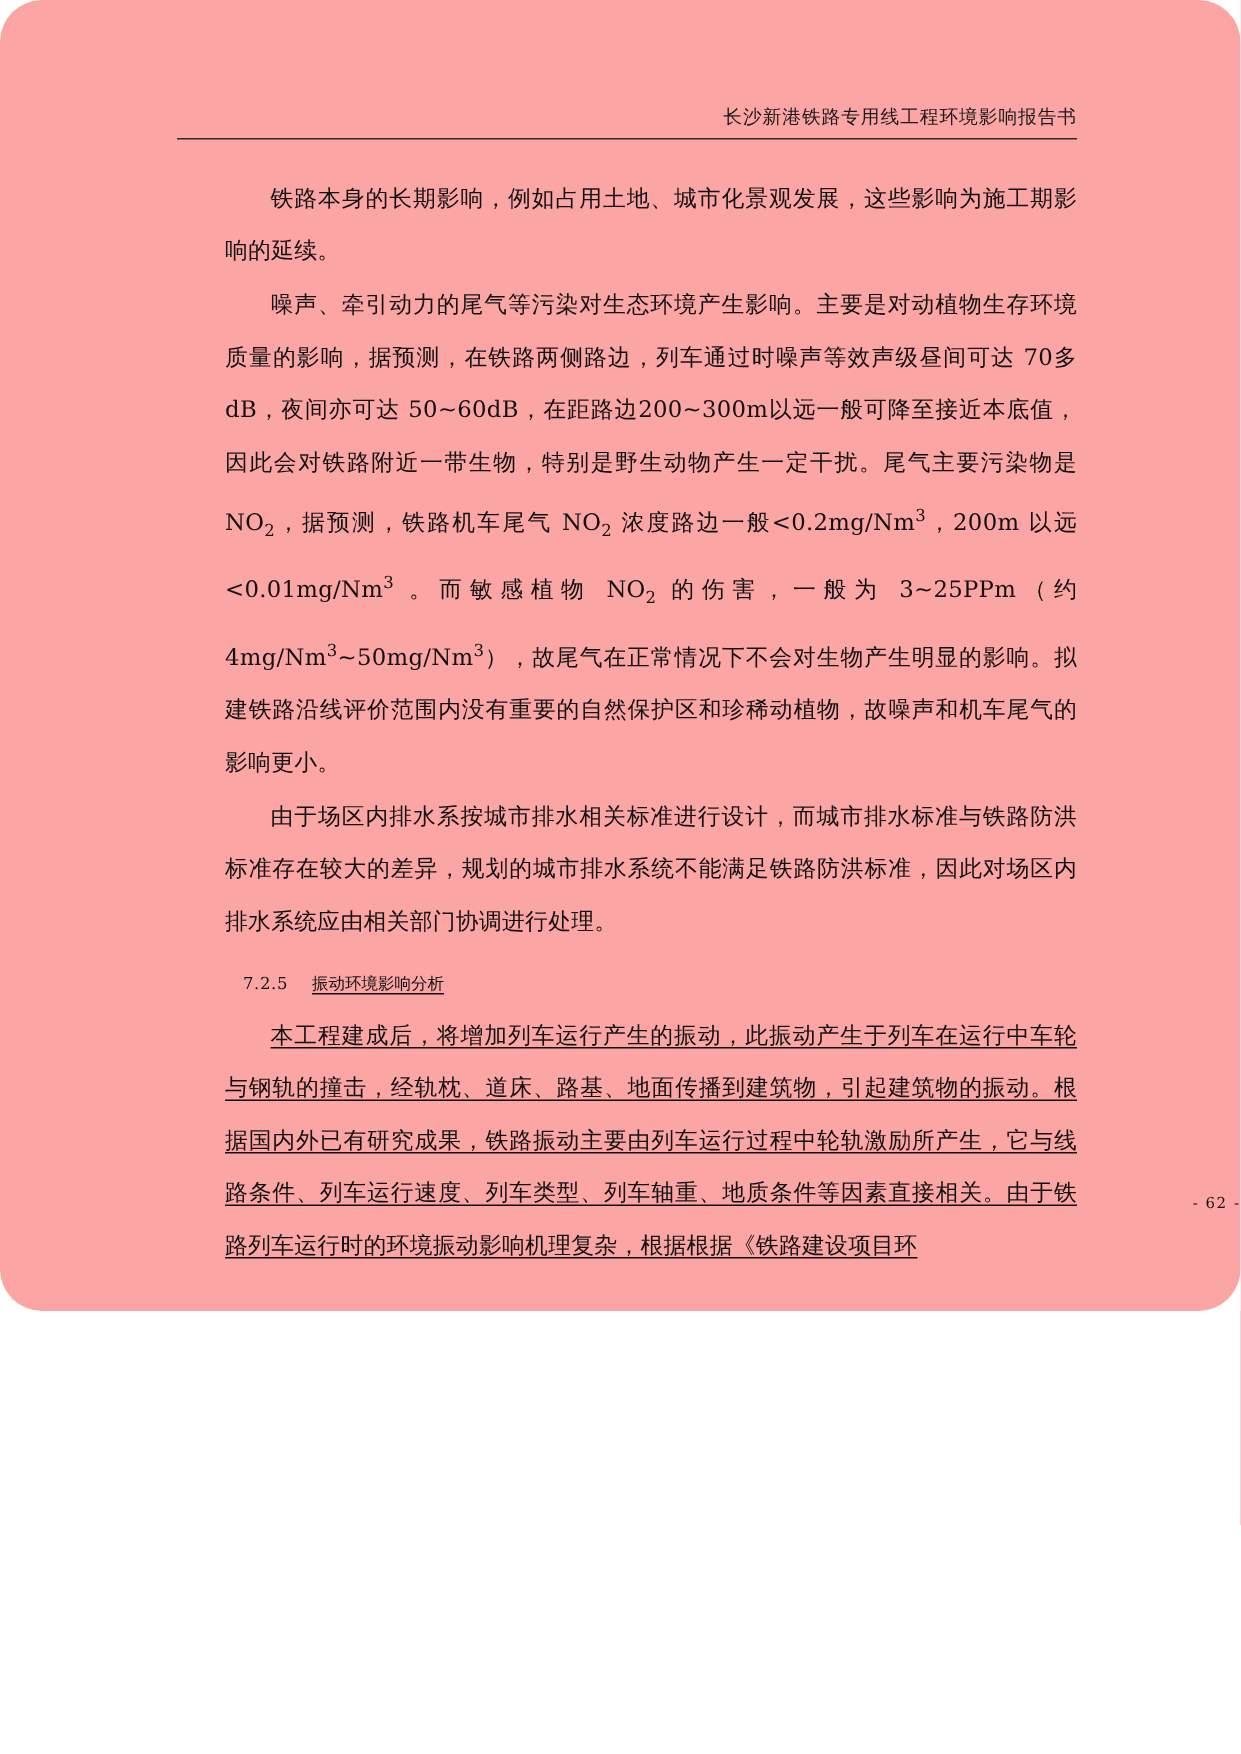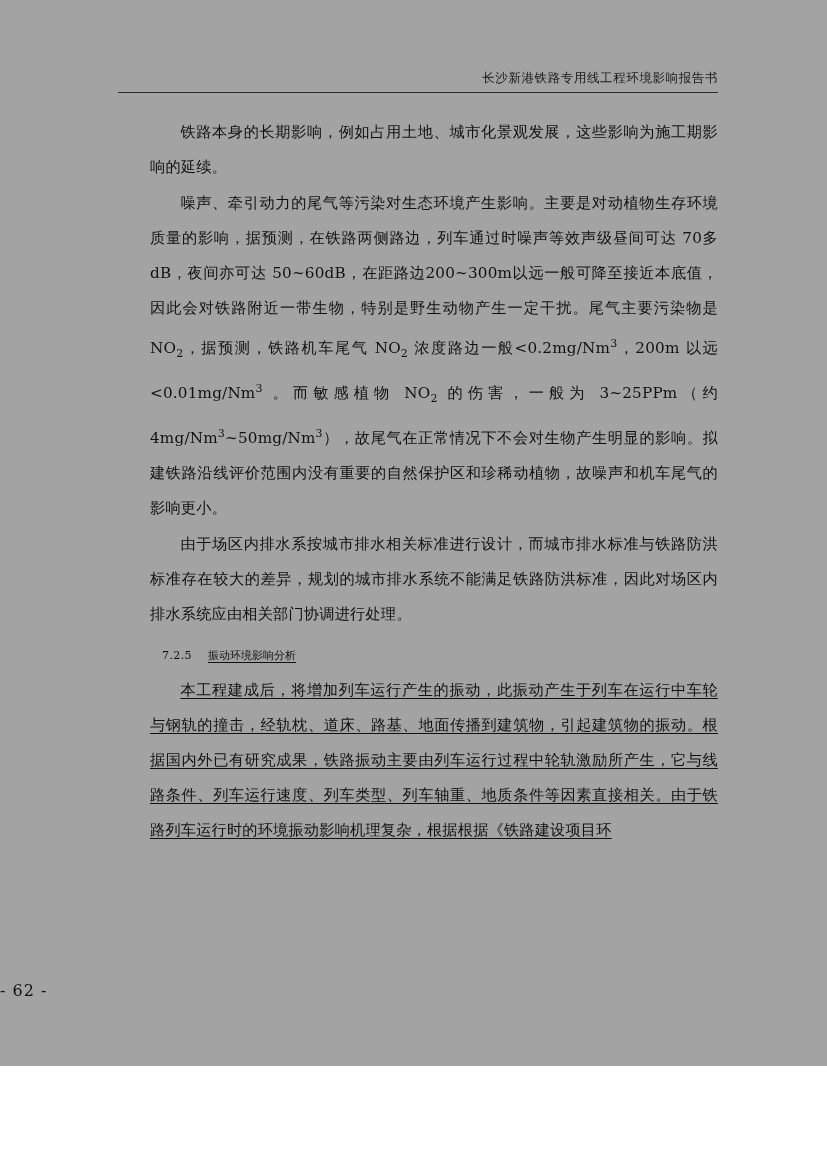--- a/index.html
+++ b/index.html
@@ -6,24 +6,25 @@
     margin: 0;
     padding: 0;
     background: #ffffff;
   }
   body {
     font-family: "DejaVu Sans", sans-serif;
   }
   .page {
     position: relative;
     width: 827px;
-    height: 1066px;
-    background: #a3a3a3;
+    height: 874px;
+    background: #fca5a5;
     box-sizing: border-box;
     overflow: hidden;
+    border-radius: 28px;
   }
   .page-inner {
     position: absolute;
     left: 118px;
     top: 70px;
     width: 600px;
   }
   .header-row {
     position: relative;
     text-align: right;
@@ -80,23 +81,23 @@
   }
   .u {
     text-decoration: underline;
     text-underline-offset: 3px;
   }
   .footer {
     position: absolute;
     left: 0;
     right: 0;
     bottom: 66px;
-    text-align: left;
+    text-align: right;
     font-family: "DejaVu Serif", serif;
-    font-size: 16px;
+    font-size: 10px;
     color: #111111;
     letter-spacing: 1px;
   }
 </style>
 </head>
 <body>
 
 <div class="page">
 
   <div class="page-inner">

